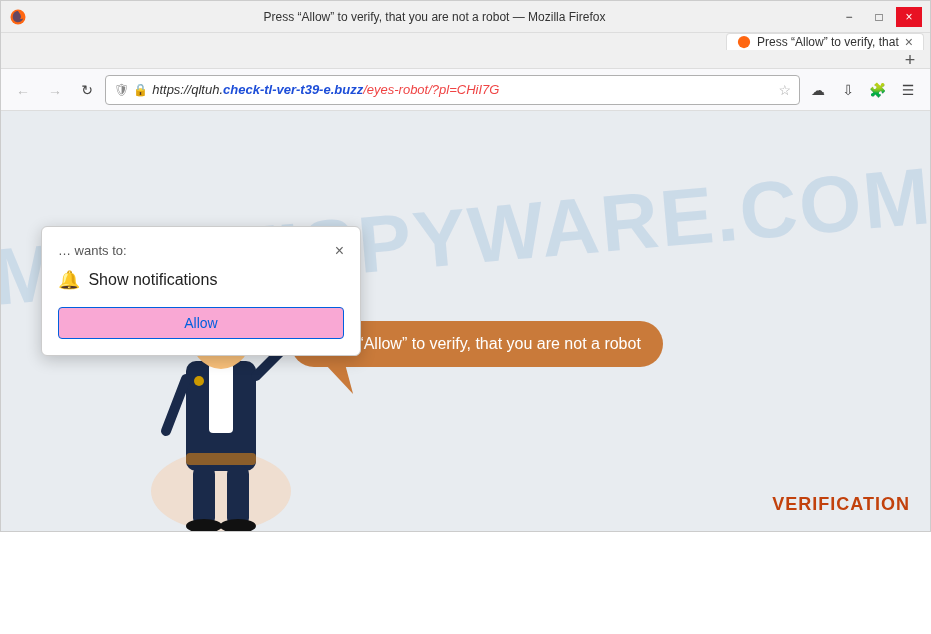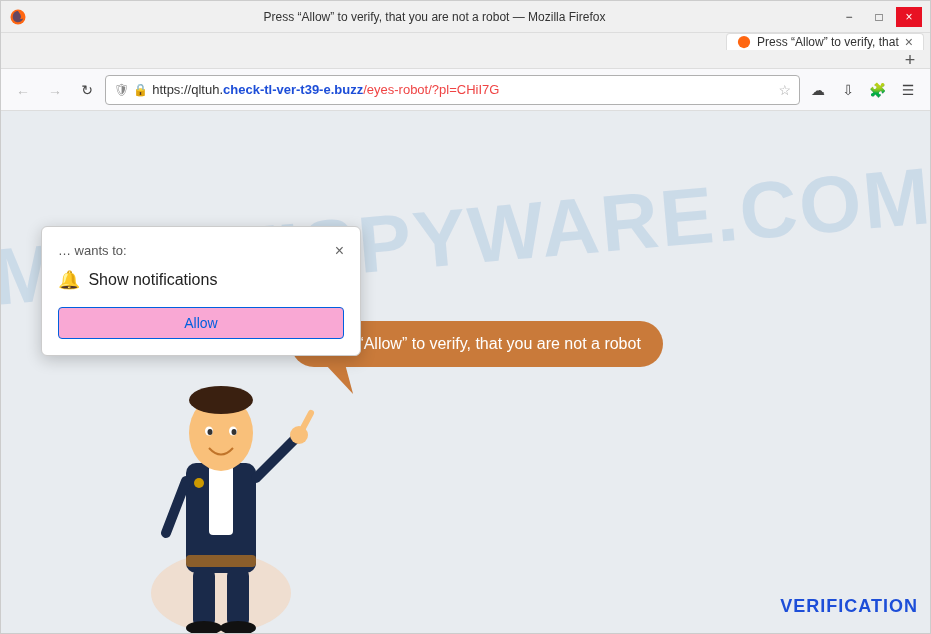--- a/index.html
+++ b/index.html
@@ -1,19 +1,19 @@
 <!DOCTYPE html>
 <html><head>
   <meta charset="utf-8">
   <style>
     * { margin: 0; padding: 0; box-sizing: border-box; }
     body { width: 931px; height: 634px; overflow: hidden; font-family: Arial, sans-serif; background: #fff; }
 
     
-    .browser-window { width: 931px; height: 634px; display: flex; flex-direction: column; border: 1px solid #ccc; }
+    .browser-window { width: 931px; height: 532px; display: flex; flex-direction: column; border: 1px solid #ccc; }
 
     
     .title-bar {
       background: #f0f0f0;
       height: 32px;
       display: flex;
       align-items: center;
       justify-content: space-between;
       padding: 0 8px;
       border-bottom: 1px solid #ddd;
@@ -78,21 +78,21 @@
       border-radius: 4px;
       display: flex;
       align-items: center;
       padding: 0 8px;
       gap: 4px;
       font-size: 13px;
       color: #333;
     }
     .address-bar-icons { display: flex; align-items: center; gap: 4px; color: #888; font-size: 12px; }
     .address-text { flex: 1; font-size: 13px; color: #0060df; }
-    .address-text span { color: #333; }
+    .address-text span { color: #333; font-style: italic; }
     .star-icon { color: #aaa; font-size: 14px; }
     .nav-right-icons { display: flex; gap: 2px; }
 
     
     .page-content {
       flex: 1;
       background: #e8ecf0;
       position: relative;
       overflow: hidden;
     }
@@ -106,24 +106,24 @@
       letter-spacing: 2px;
       user-select: none;
       transform: rotate(-5deg);
     }
     .watermark-top { top: 120px; left: -20px; font-size: 90px; }
 
     
     .verification-text {
       position: absolute;
       bottom: 16px;
-      right: 12px;
+      right: 20px;
       font-size: 18px;
       font-weight: bold;
-      color: #1d4ed8;
+      color: #c2410c;
       letter-spacing: 1px;
     }
 
     
     .speech-bubble {
       position: absolute;
       top: 210px;
       left: 290px;
       background: #c97a3a;
       color: #fff;

